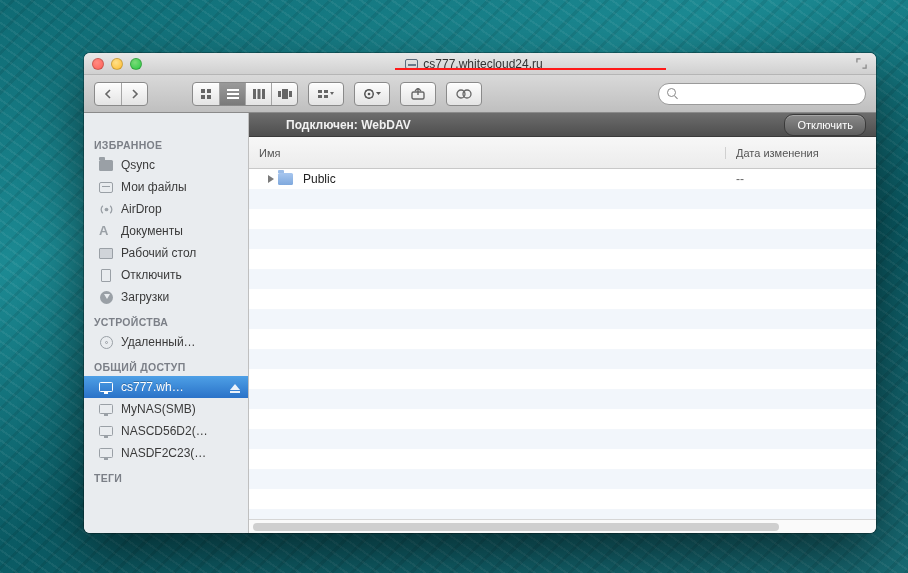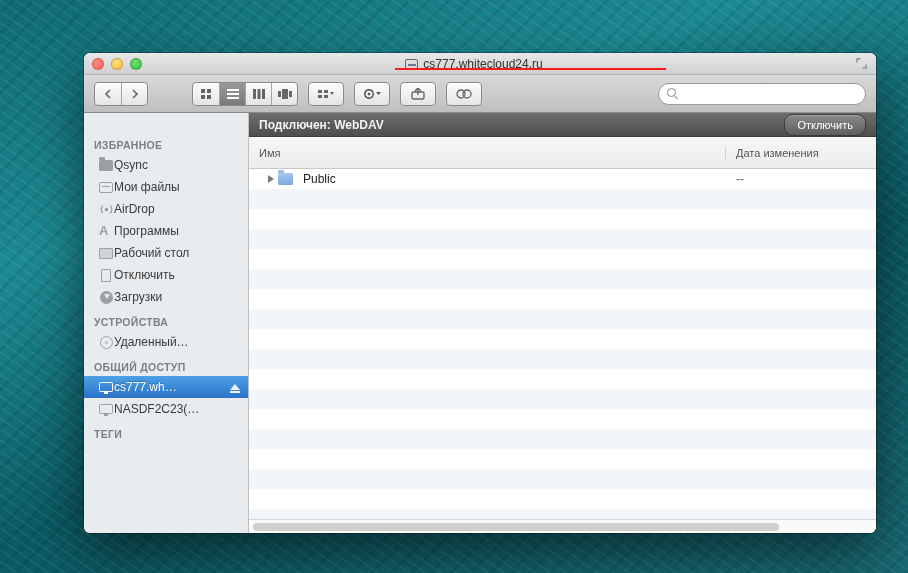--- a/index.html
+++ b/index.html
@@ -119,21 +119,21 @@
   }
   .group-h {
     padding: 8px 10px 3px 10px;
     font-size: 10.5px;
     color: #7b7f87;
     font-weight: bold;
     letter-spacing: .3px;
   }
   .s-item {
     height: 22px;
-    display: flex; align-items: center; 
+    display: flex; align-items: center; gap: 7px;
     padding: 0 8px 0 14px;
     color: #3a3a3a;
     font-size: 12px;
     white-space: nowrap; overflow: hidden; text-overflow: ellipsis;
   }
   .s-item.selected {
     background: linear-gradient(#4ea0e6, #2a72c8);
     color: #fff; font-weight: normal;
     text-shadow: 0 -1px 0 rgba(0,0,0,0.25);
   }
@@ -160,21 +160,21 @@
 
   .status {
     height: 24px;
     background: linear-gradient(#6d6d6d, #4e4e4e);
     color:#f2f2f2;
     display:flex;align-items:center;
     padding: 0 10px;
     font-size: 12px;
     border-bottom:1px solid #3a3a3a;
   }
-  .status .label { font-weight: bold; }
+  .status .label { font-weight: bold; margin-left: 27px; }
   .disconnect {
     margin-left:auto;
     height:22px;padding:0 12px;
     border-radius:9px;
     border:1px solid #3a3a3a;
     background:linear-gradient(#8a8a8a,#5e5e5e);
     color:#fff;font-size:11px;
     display:flex;align-items:center;
     box-shadow: inset 0 1px 0 rgba(255,255,255,.25);
   }
@@ -349,21 +349,21 @@
               <circle cx="7" cy="7" r="2" fill="#9aa0a6"></circle>
               <path d="M3 11a5.5 5.5 0 0 1 0-8M11 3a5.5 5.5 0 0 1 0 8" fill="none" stroke="#9aa0a6" stroke-width="1.4"></path>
             </svg>
           </span>
           <span>AirDrop</span>
         </div>
         <div class="s-item">
           <span class="s-icon">
             <span class="ic-app">A</span>
           </span>
-          <span>Программы</span>
+          <span>Документы</span>
         </div>
         <div class="s-item">
           <span class="s-icon">
             <span class="ic-desk"></span>
           </span>
           <span>Рабочий стол</span>
         </div>
         <div class="s-item">
           <span class="s-icon">
             <span class="ic-doc"></span>
@@ -383,20 +383,32 @@
           </span>
           <span>Удаленный…</span>
         </div>
         <div class="group-h">ОБЩИЙ ДОСТУП</div>
         <div class="s-item selected">
           <span class="s-icon">
             <span class="ic-mon"></span>
           </span>
           <span>cs777.wh…</span>
           <span class="eject"></span>
+        </div>
+        <div class="s-item">
+          <span class="s-icon">
+            <span class="ic-mon"></span>
+          </span>
+          <span>MyNAS(SMB)</span>
+        </div>
+        <div class="s-item">
+          <span class="s-icon">
+            <span class="ic-mon"></span>
+          </span>
+          <span>NASCD56D2(…</span>
         </div>
         <div class="s-item">
           <span class="s-icon">
             <span class="ic-mon"></span>
           </span>
           <span>NASDF2C23(…</span>
         </div>
         <div class="group-h">ТЕГИ</div>
       </div>
 

